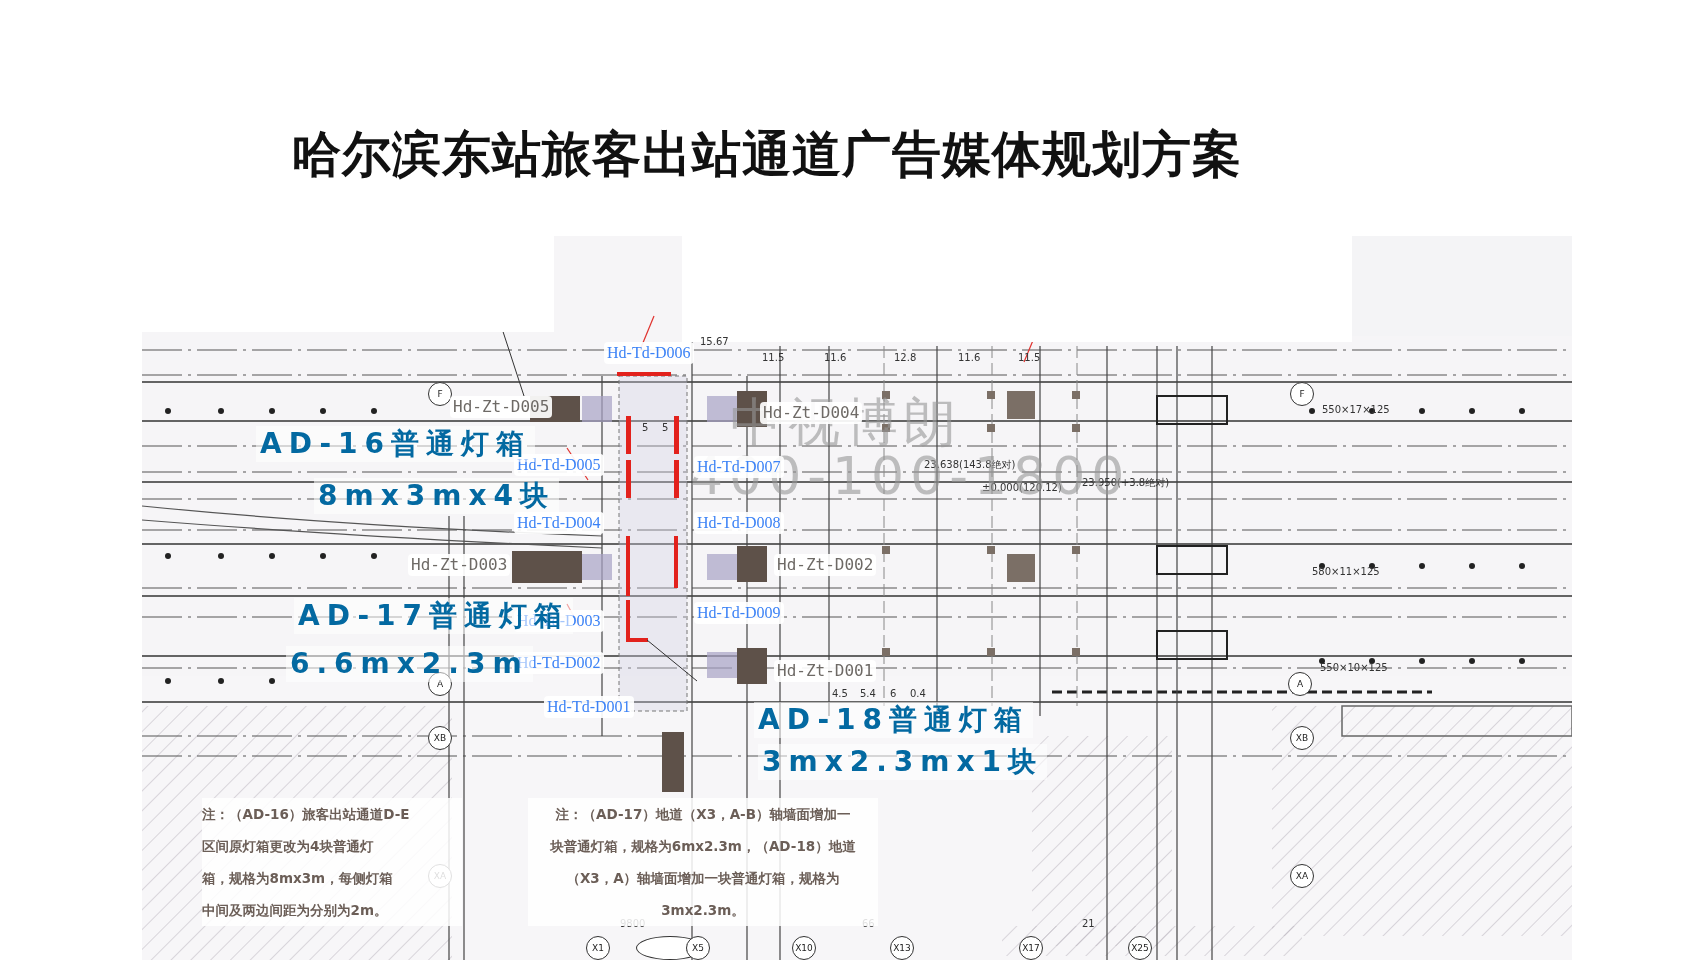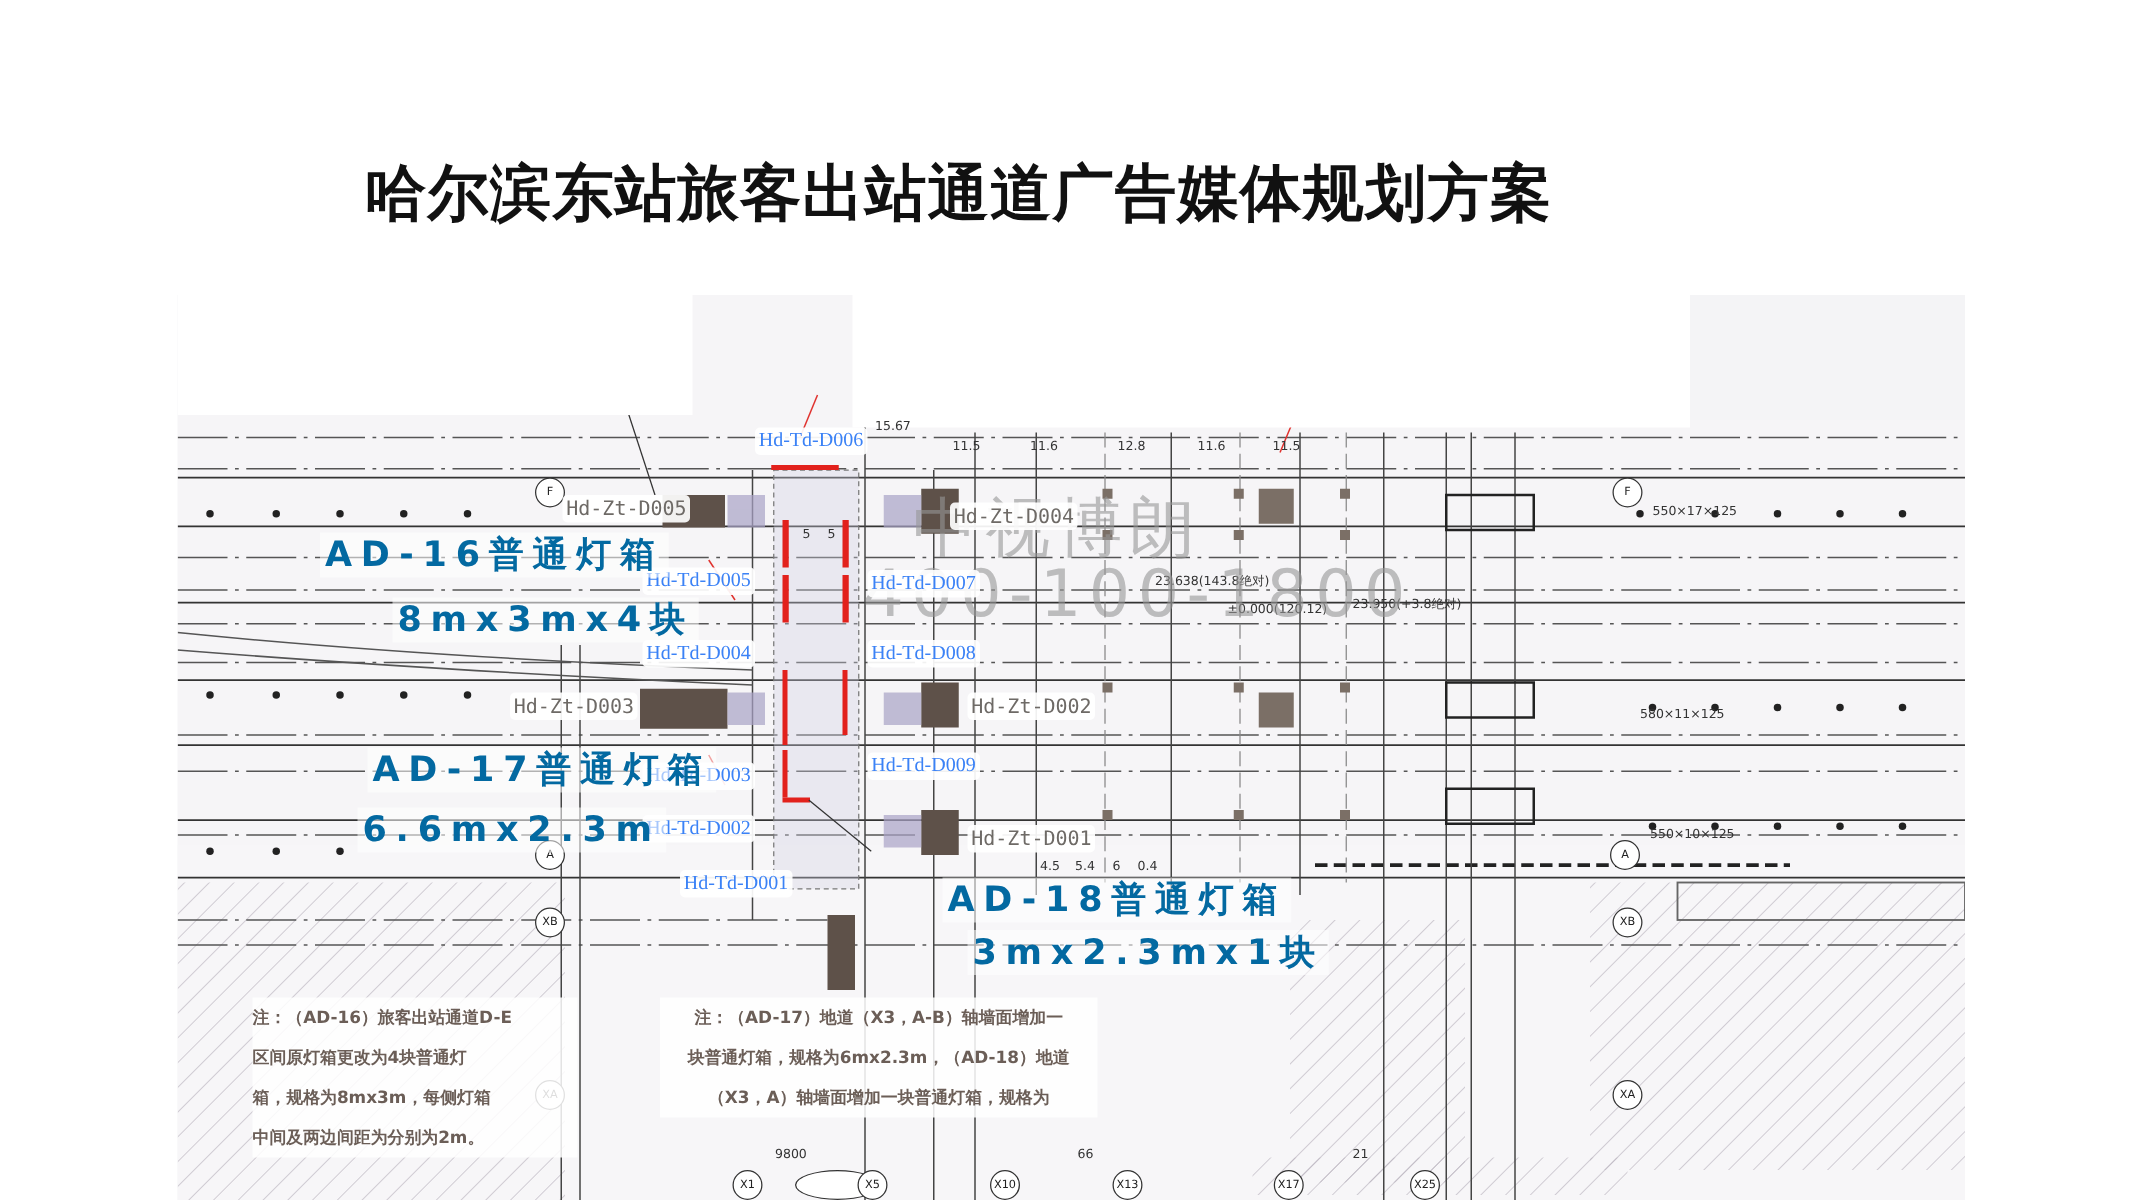--- a/index.html
+++ b/index.html
@@ -259,26 +259,27 @@
   <div class="tag red" style="left:372px;top:374px;">Hd-Td-D003</div>
   <div class="tag red" style="left:552px;top:366px;">Hd-Td-D009</div>
   <div class="tag red" style="left:372px;top:416px;">Hd-Td-D002</div>
   <div class="tag red" style="left:402px;top:460px;">Hd-Td-D001</div>
 
   <div class="ad" style="left:114px;top:190px;">AD-16普通灯箱</div>
   <div class="ad" style="left:172px;top:242px;">8mx3mx4块</div>
   <div class="ad" style="left:152px;top:362px;">AD-17普通灯箱</div>
   <div class="ad" style="left:144px;top:410px;">6.6mx2.3m</div>
   <div class="ad" style="left:612px;top:466px;">AD-18普通灯箱</div>
-  <div class="ad" style="left:632px;top:508px;">3mx2.3mx1块</div>
+  <div class="ad" style="left:616px;top:508px;">3mx2.3mx1块</div>
 
   <div class="note" style="left:60px;top:562px;width:260px;">
     <div>注：（AD-16）旅客出站通道D-E</div>
     <div>区间原灯箱更改为4块普通灯</div>
     <div>箱，规格为8mx3m，每侧灯箱</div>
     <div>中间及两边间距为分别为2m。</div>
   </div>
   <div class="note" style="left:386px;top:562px;width:350px;text-align:center;">
     <div>注：（AD-17）地道（X3，A-B）轴墙面增加一</div>
     <div>块普通灯箱，规格为6mx2.3m，（AD-18）地道</div>
     <div>（X3，A）轴墙面增加一块普通灯箱，规格为</div>
+    <div>3mx2.3m。</div>
   </div>
 </div>
 
 </body></html>

